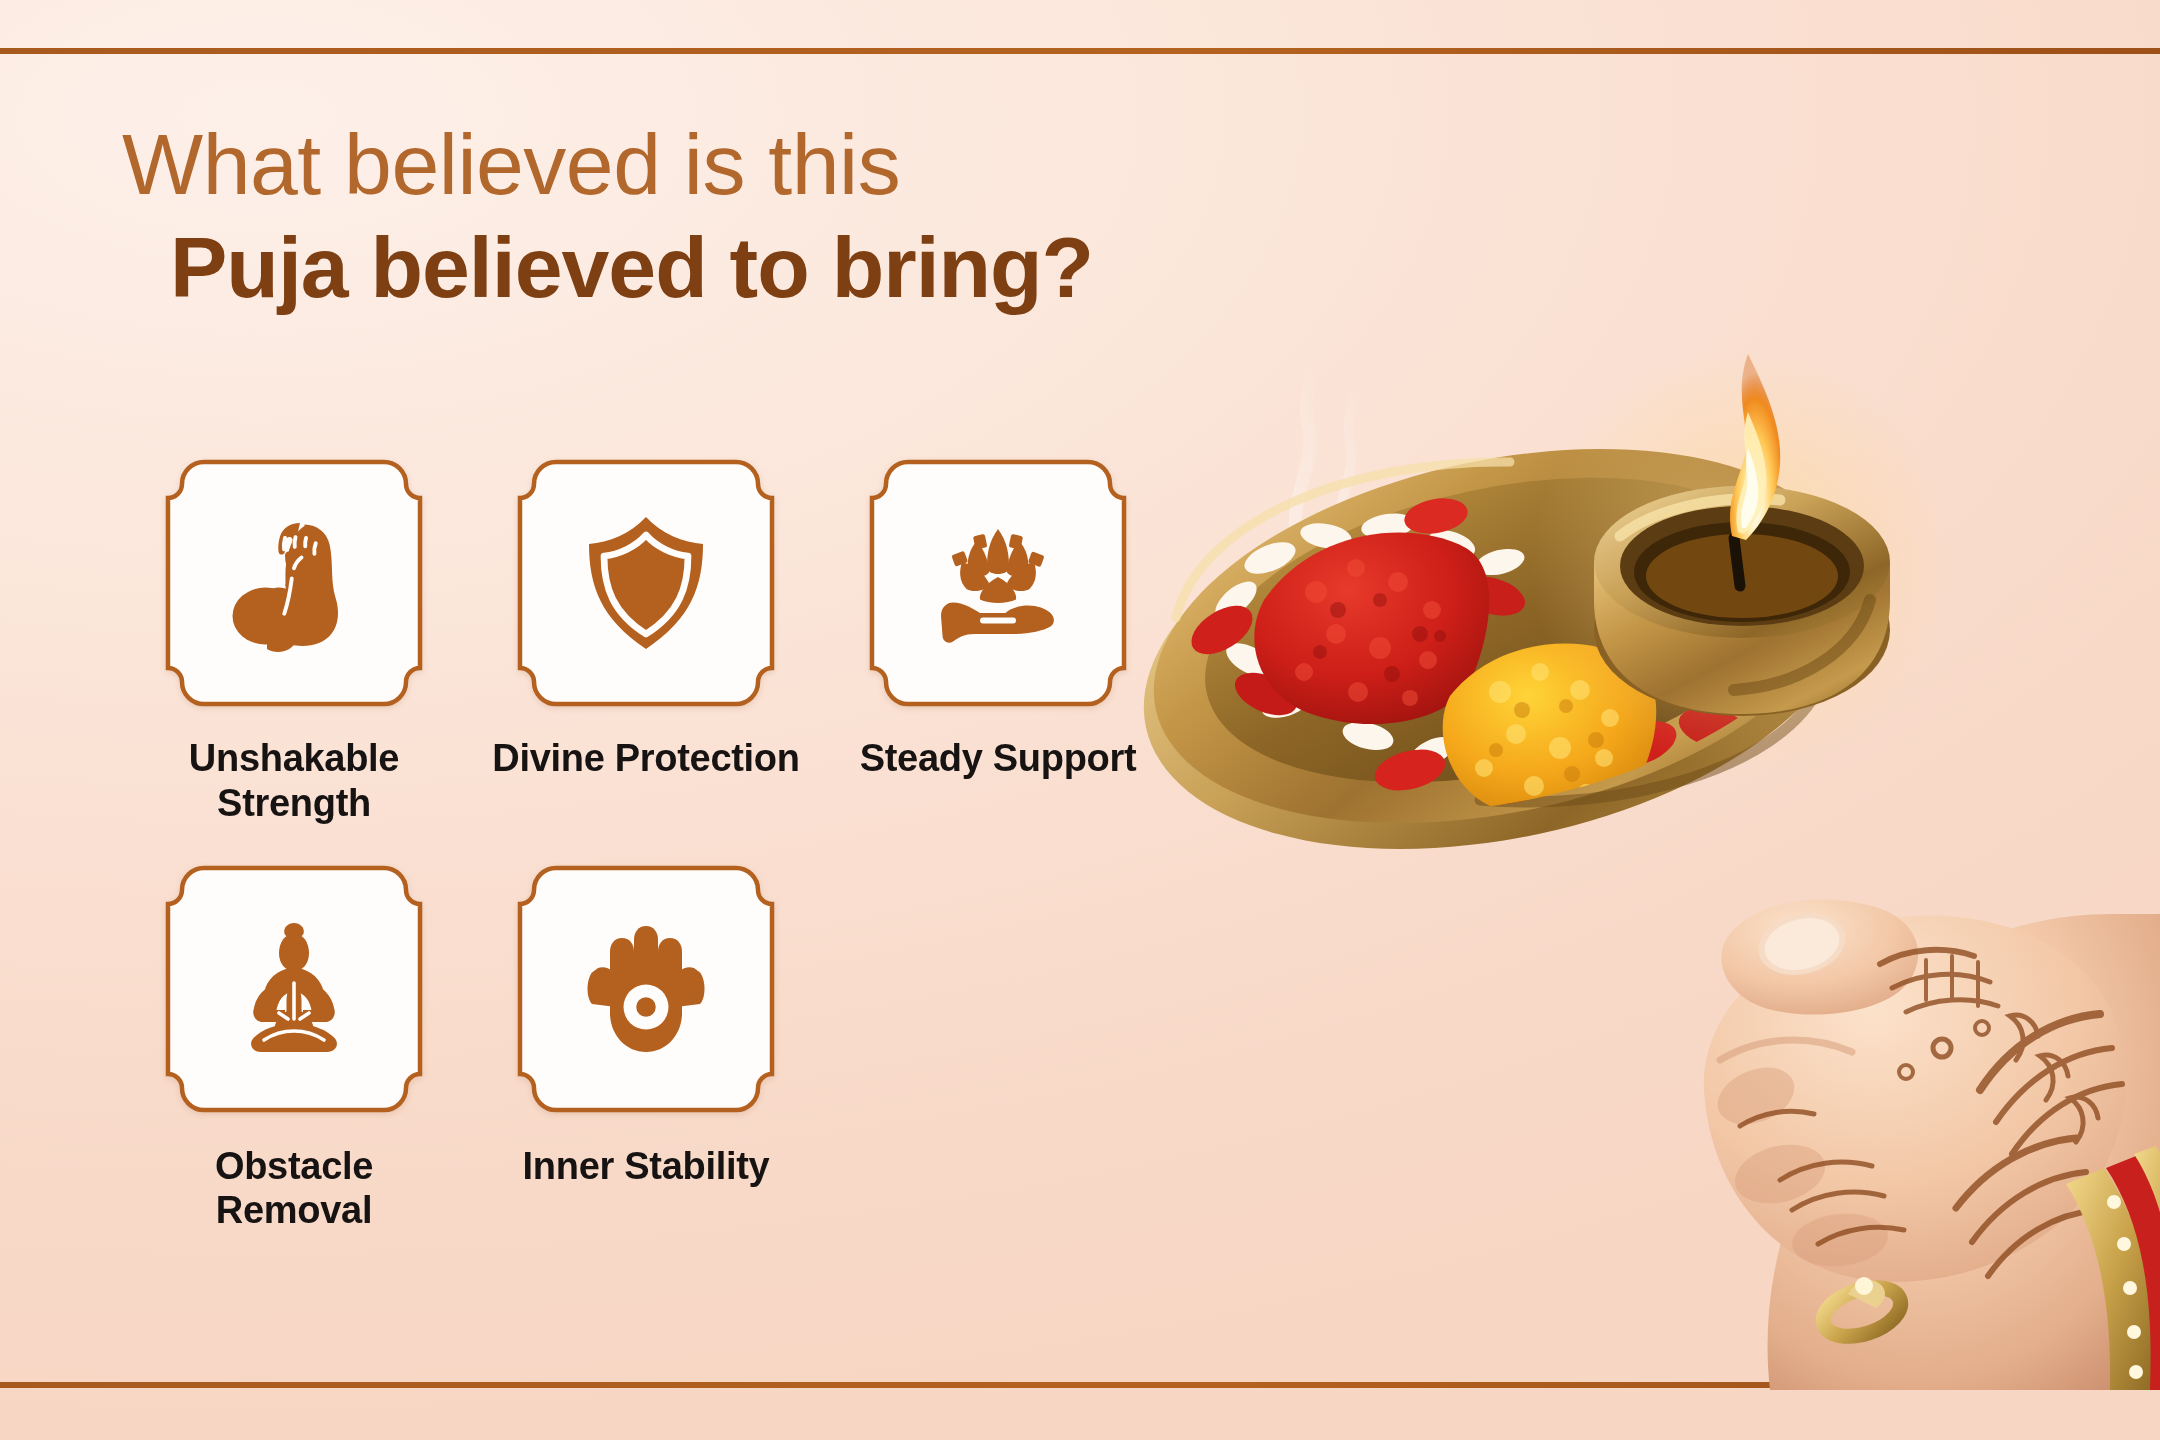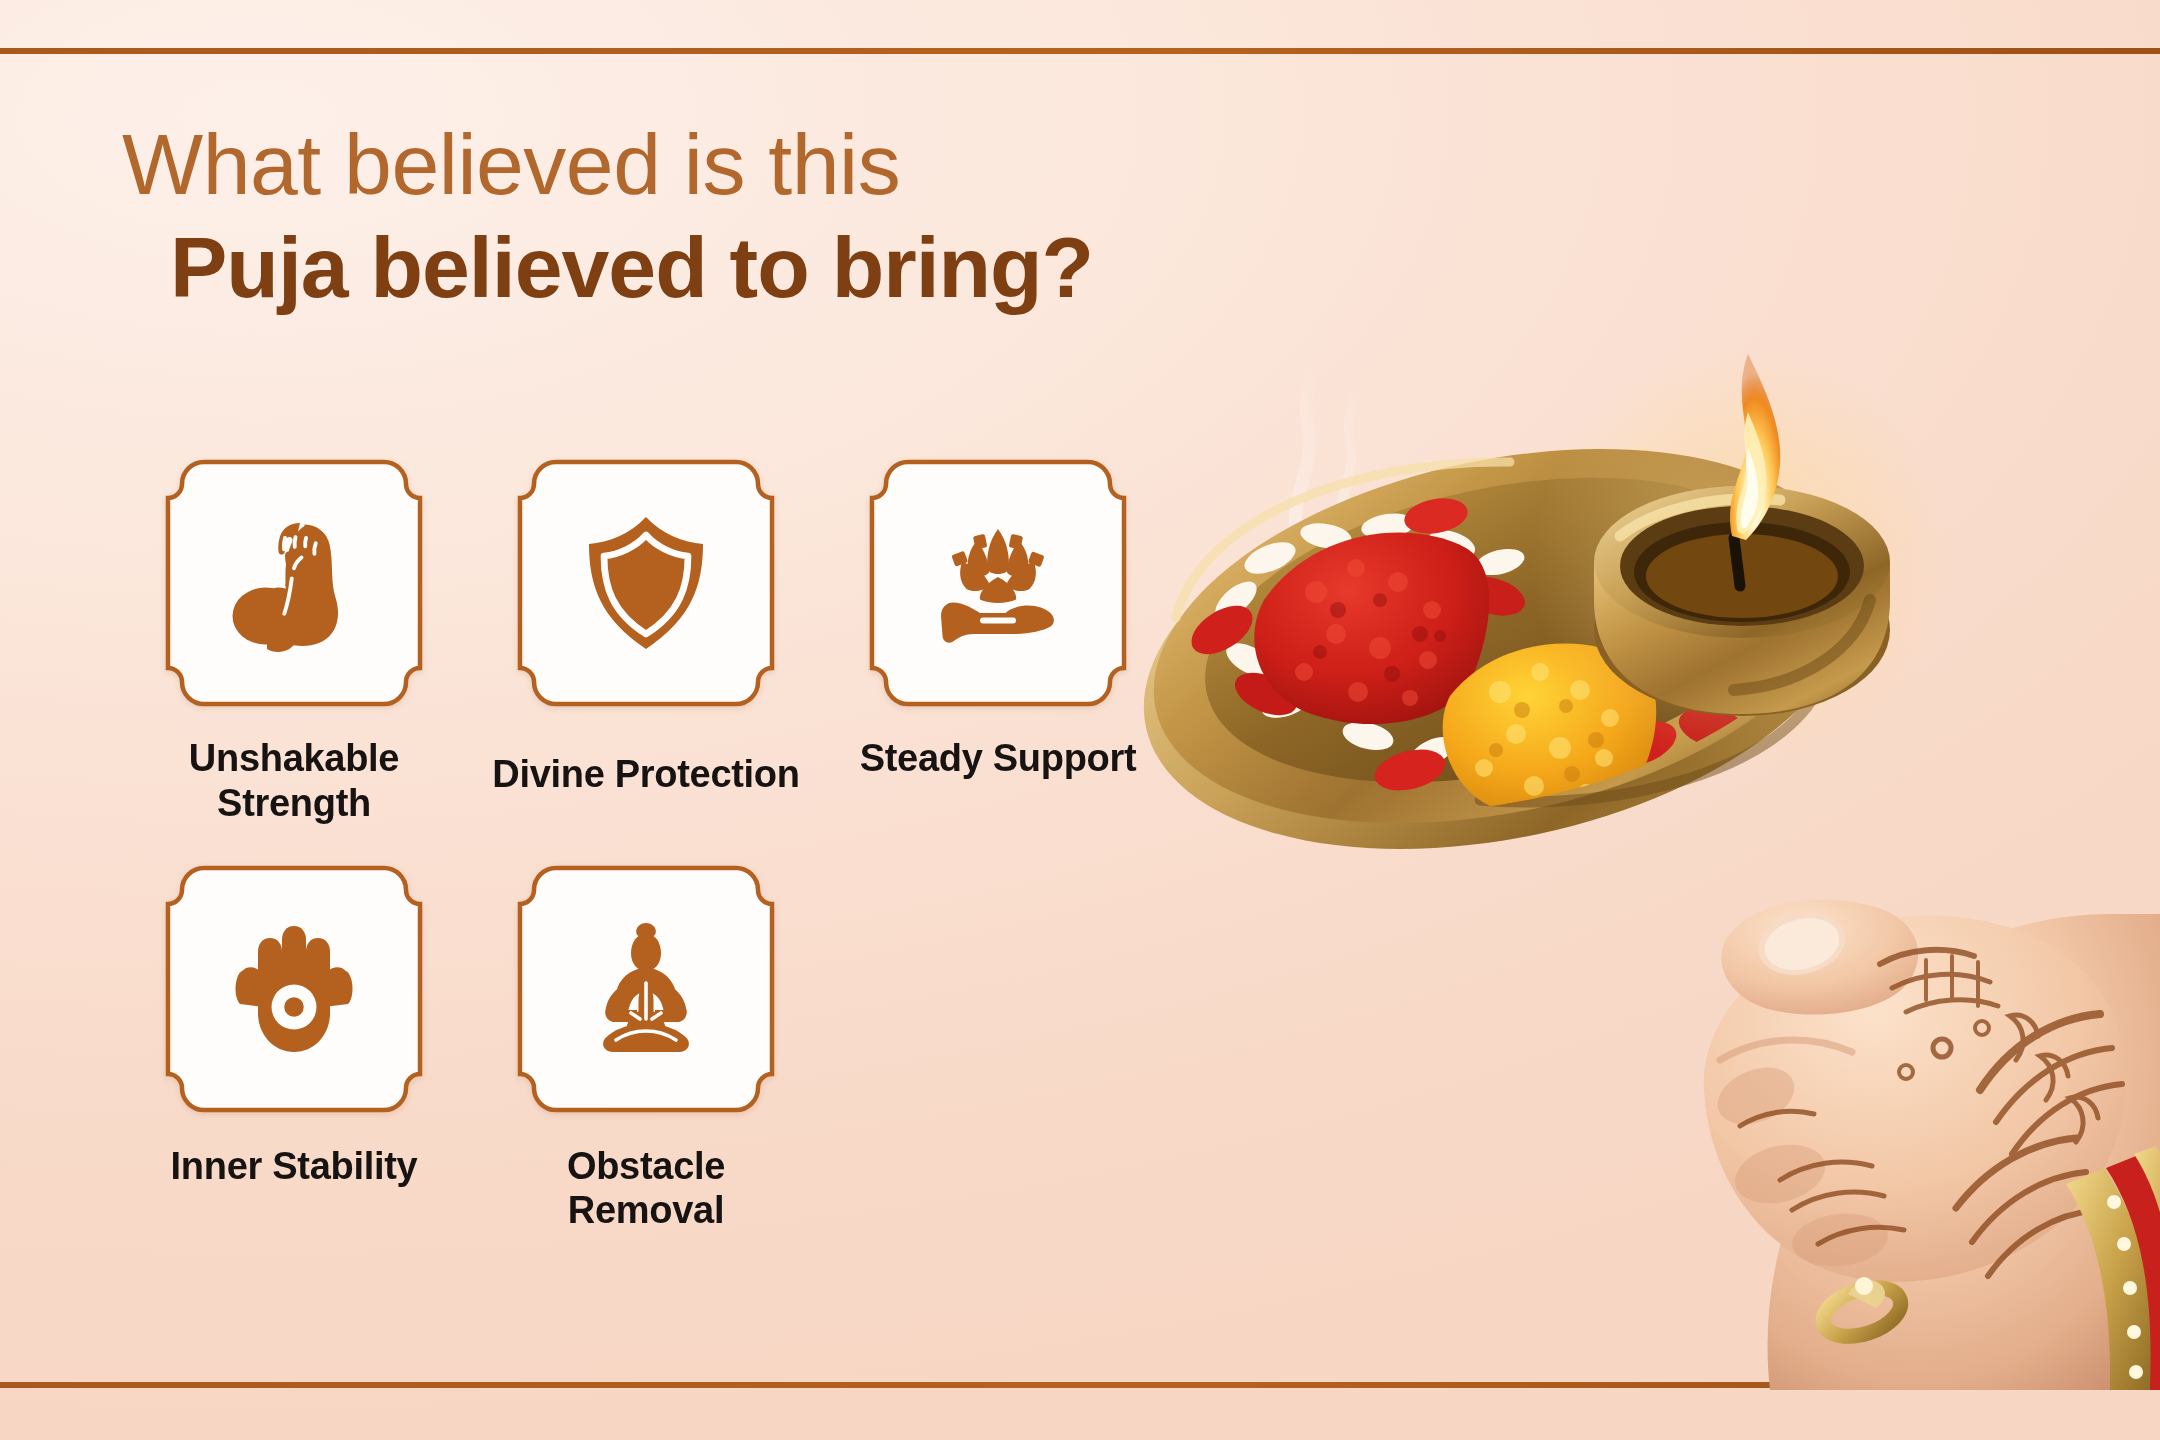--- a/index.html
+++ b/index.html
@@ -62,21 +62,21 @@
   .card .glyph svg{display:block;width:100%;height:100%;}
 
   .caption{
     margin-top:26px;
     font-size:38px;line-height:1.18;font-weight:700;
     color:#161312;text-align:center;letter-spacing:-0.3px;
     max-width:330px;
   }
   
   .cell.c1 .caption{margin-top:28px;}
-  .cell.c2 .caption{margin-top:44px;}
+  .cell.c2 .caption{margin-top:28px;}
   .cell.c3 .caption{margin-top:28px;}
   .row.r2 .caption{margin-top:30px;}
 
   
   .photo{
     position:absolute;right:0;top:300px;
     width:1080px;height:1090px;
     overflow:hidden;
   }
   .photo svg{display:block;width:100%;height:100%;}
@@ -187,53 +187,20 @@
             </svg>
           </div>
         </div>
         <div class="caption">Steady Support</div>
       </div>
     </div>
 
     <div class="row r2">
 
 
-      <div class="cell c3">
-        <div class="card">
-          <div class="frame">
-            <svg viewBox="0 0 260 250" preserveAspectRatio="none">
-              <path d="M40 4 H220 A22 22 0 0 1 242 26 A14 14 0 0 0 256 40 V210 A14 14 0 0 0 242 224
-                       A22 22 0 0 1 220 246 H40 A22 22 0 0 1 18 224 A14 14 0 0 0 4 210 V40
-                       A14 14 0 0 0 18 26 A22 22 0 0 1 40 4 Z" fill="#FFFDFB" stroke="#B4601F" stroke-width="4.5"></path>
-            </svg>
-          </div>
-          <div class="glyph">
-            <svg viewBox="0 0 100 100">
-              <g fill="#B4601F">
-
-                <path d="M50 8 C55 8 58 12 58 17 L58 42 L42 42 L42 17 C42 12 45 8 50 8 Z"></path>
-
-                <path d="M34 16 C39 16 42 20 42 25 L42 48 L26 48 L26 25 C26 20 29 16 34 16 Z"></path>
-
-                <path d="M66 16 C71 16 74 20 74 25 L74 48 L58 48 L58 25 C58 20 61 16 66 16 Z"></path>
-
-                <path d="M18 36 C24 34 30 38 30 45 L30 62 L14 60 C10 56 10 44 14 39 Z"></path>
-
-                <path d="M82 36 C76 34 70 38 70 45 L70 62 L86 60 C90 56 90 44 86 39 Z"></path>
-
-                <path d="M26 40 L74 40 L74 66 C74 80 64 92 50 92 C36 92 26 80 26 66 Z"></path>
-              </g>
-              <circle cx="50" cy="62" r="15" fill="#FFFDFB"></circle>
-              <circle cx="50" cy="62" r="6.5" fill="#B4601F"></circle>
-            </svg>
-          </div>
-        </div>
-        <div class="caption">Inner Stability</div>
-      </div>
-
       <div class="cell c2">
         <div class="card">
           <div class="frame">
             <svg viewBox="0 0 260 250" preserveAspectRatio="none">
               <path d="M40 4 H220 A22 22 0 0 1 242 26 A14 14 0 0 0 256 40 V210 A14 14 0 0 0 242 224
                        A22 22 0 0 1 220 246 H40 A22 22 0 0 1 18 224 A14 14 0 0 0 4 210 V40
                        A14 14 0 0 0 18 26 A22 22 0 0 1 40 4 Z" fill="#FFFDFB" stroke="#B4601F" stroke-width="4.5"></path>
             </svg>
           </div>
           <div class="glyph">
@@ -263,20 +230,53 @@
                 <path d="M60 66 L54 70"></path>
                 <path d="M30 84 C36 80 44 78 50 78 C56 78 64 80 70 84"></path>
               </g>
             </svg>
           </div>
         </div>
         <div class="caption">
           <span>Obstacle</span><br>
           <span>Removal</span>
         </div>
+      </div>
+
+      <div class="cell c3">
+        <div class="card">
+          <div class="frame">
+            <svg viewBox="0 0 260 250" preserveAspectRatio="none">
+              <path d="M40 4 H220 A22 22 0 0 1 242 26 A14 14 0 0 0 256 40 V210 A14 14 0 0 0 242 224
+                       A22 22 0 0 1 220 246 H40 A22 22 0 0 1 18 224 A14 14 0 0 0 4 210 V40
+                       A14 14 0 0 0 18 26 A22 22 0 0 1 40 4 Z" fill="#FFFDFB" stroke="#B4601F" stroke-width="4.5"></path>
+            </svg>
+          </div>
+          <div class="glyph">
+            <svg viewBox="0 0 100 100">
+              <g fill="#B4601F">
+
+                <path d="M50 8 C55 8 58 12 58 17 L58 42 L42 42 L42 17 C42 12 45 8 50 8 Z"></path>
+
+                <path d="M34 16 C39 16 42 20 42 25 L42 48 L26 48 L26 25 C26 20 29 16 34 16 Z"></path>
+
+                <path d="M66 16 C71 16 74 20 74 25 L74 48 L58 48 L58 25 C58 20 61 16 66 16 Z"></path>
+
+                <path d="M18 36 C24 34 30 38 30 45 L30 62 L14 60 C10 56 10 44 14 39 Z"></path>
+
+                <path d="M82 36 C76 34 70 38 70 45 L70 62 L86 60 C90 56 90 44 86 39 Z"></path>
+
+                <path d="M26 40 L74 40 L74 66 C74 80 64 92 50 92 C36 92 26 80 26 66 Z"></path>
+              </g>
+              <circle cx="50" cy="62" r="15" fill="#FFFDFB"></circle>
+              <circle cx="50" cy="62" r="6.5" fill="#B4601F"></circle>
+            </svg>
+          </div>
+        </div>
+        <div class="caption">Inner Stability</div>
       </div>
     </div>
   </div>
 
   <div class="photo">
     <svg viewBox="0 0 1080 1090">
       <defs>
         <linearGradient id="gBrass" x1="0" y1="0" x2="1" y2="1">
           <stop offset="0%" stop-color="#E8C27A"></stop>
           <stop offset="28%" stop-color="#C49748"></stop>

